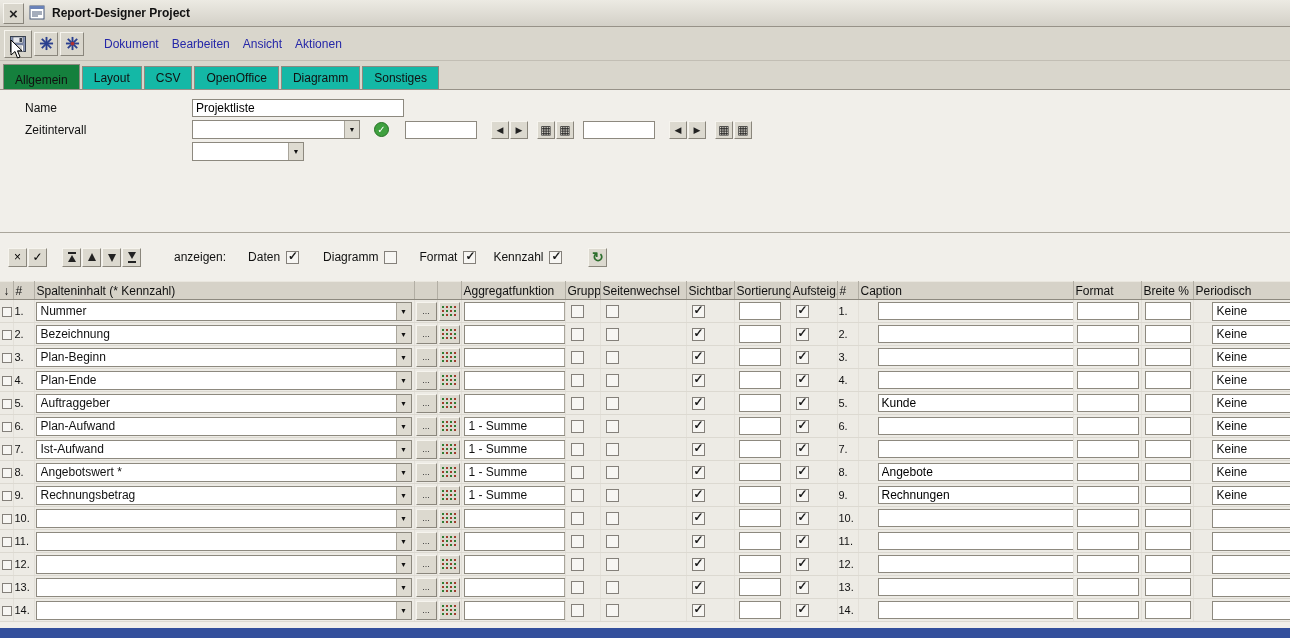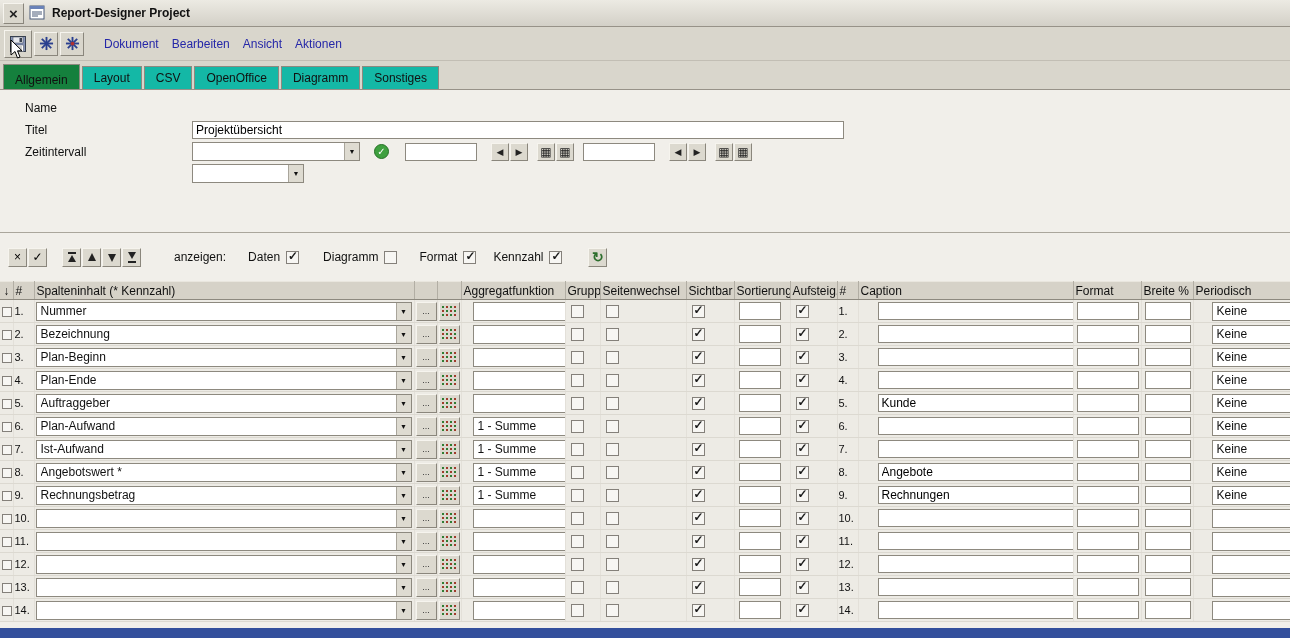--- a/index.html
+++ b/index.html
@@ -52,21 +52,21 @@
   .cb.checked::after{content:"✓";position:absolute;left:1px;top:-3px;font-size:12px;font-weight:bold;color:#1a1a1a}
   .cb-s{width:10px;height:10px}
 
   .table-area{background:#f1efea}
   table{border-collapse:collapse;table-layout:fixed;width:1290px}
   th{background:#d6d2c8;border-right:1px solid #b2aea4;border-top:1px solid #e9e6de;border-bottom:1px solid #8d897f;font-weight:normal;text-align:left;padding:1px 2px;height:18px;overflow:hidden;white-space:nowrap}
   td{height:23px;border-right:1px solid #e3e0d9;border-bottom:1px solid #dcd9d1;padding:0 1px;overflow:hidden;white-space:nowrap;vertical-align:middle}
   tbody tr{background:#edebe5}
   .c-num{font-size:11px;padding-left:1px}
   .sel-content{width:376px}
-  .sel-aggregat{width:116px;margin-left:10px}
+  .sel-aggregat{width:116px;margin-left:1px}
   .sel-periodisch{width:108px;margin-left:17px}
   .in-sort{width:42px;margin-left:3px}
   .in-caption{width:209px;margin-left:18px}
   .in-format{width:62px;margin-left:2px}
   .in-breite{width:46px;margin-left:2px}
   td .cb{margin-left:4px;vertical-align:middle}
   td .cb-s{margin-left:1px}
   .mini-btn{height:19px;width:21px;background:#dcd9cf;border:1px solid;border-color:#f6f4ee #8a867c #8a867c #f6f4ee;font:inherit;font-size:9px;cursor:pointer;display:flex;align-items:center;justify-content:center;color:#333}
   .grid-icon{width:14px;height:10px;position:relative;display:inline-block}
   .grid-icon::before{content:"";position:absolute;left:0;top:0;width:2px;height:2px;background:#2e7d32;box-shadow:4px 0 0 #a03a2a,8px 0 0 #2e7d32,12px 0 0 #a03a2a,0 4px 0 #a03a2a,4px 4px 0 #2e7d32,8px 4px 0 #a03a2a,12px 4px 0 #2e7d32,0 8px 0 #2e7d32,4px 8px 0 #a03a2a,8px 8px 0 #2e7d32,12px 8px 0 #a03a2a}
@@ -147,24 +147,21 @@
     <div class="tab">Layout</div>
     <div class="tab">CSV</div>
     <div class="tab">OpenOffice</div>
     <div class="tab">Diagramm</div>
     <div class="tab">Sonstiges</div>
   </div>
 
   <div class="form-panel">
     <div class="form-row">
       <span class="form-label">Name</span>
-    </div>
-    <div class="form-row">
-      <span class="form-label">Titel</span>
-      <input class="tinput in-titel" value="Projektübersicht" style="">
+      <input class="tinput in-name" value="Projektliste" style="">
     </div>
     <div class="form-row">
       <span class="form-label">Zeitintervall</span>
       <div class="select sel-interval">
         <span class="sel-text"></span>
         <span class="sel-arrow">▼</span>
       </div>
       <span class="sp14"></span>
       <span class="green-check">
           <span>✓</span>

